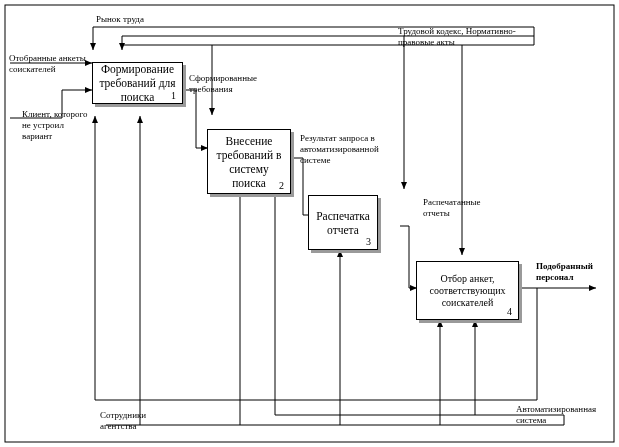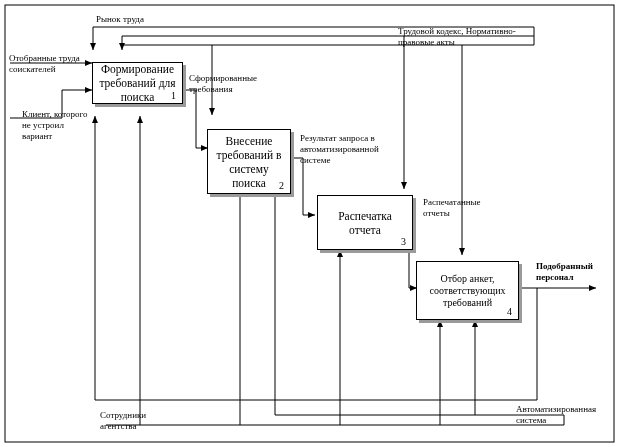--- a/index.html
+++ b/index.html
@@ -118,37 +118,37 @@
   </div>
 
   <div class="box" style="left:207px; top:129px; width:84px; height:65px;">
     <div class="box-title">Внесение
 требований в
 систему
 поиска</div>
     <div class="box-num">2</div>
   </div>
 
-  <div class="box" style="left:317px; top:195px; width:96px; height:55px;">
+  <div class="box" style="left:308px; top:195px; width:70px; height:55px;">
     <div class="box-title">Распечатка
 отчета</div>
     <div class="box-num">3</div>
   </div>
 
   <div class="box" style="left:416px; top:261px; width:103px; height:59px;">
     <div class="box-title" style="font-size:10px; line-height:12px;">Отбор анкет,
 соответствующих
-требований</div>
+соискателей</div>
     <div class="box-num">4</div>
   </div>
 
   <div class="lbl" style="left:96px; top:14px;">Рынок труда</div>
   <div class="lbl" style="left:398px; top:26px;">Трудовой кодекс, Нормативно-
 правовые акты</div>
-  <div class="lbl" style="left:9px; top:53px;">Отобранные труда
+  <div class="lbl" style="left:9px; top:53px;">Отобранные анкеты
 соискателей</div>
   <div class="lbl" style="left:22px; top:109px;">Клиент, которого
 не устроил
 вариант</div>
   <div class="lbl" style="left:189px; top:73px;">Сформированные
 требования</div>
   <div class="lbl" style="left:300px; top:133px;">Результат запроса в
 автоматизированной
 системе</div>
   <div class="lbl" style="left:423px; top:197px;">Распечатанные

